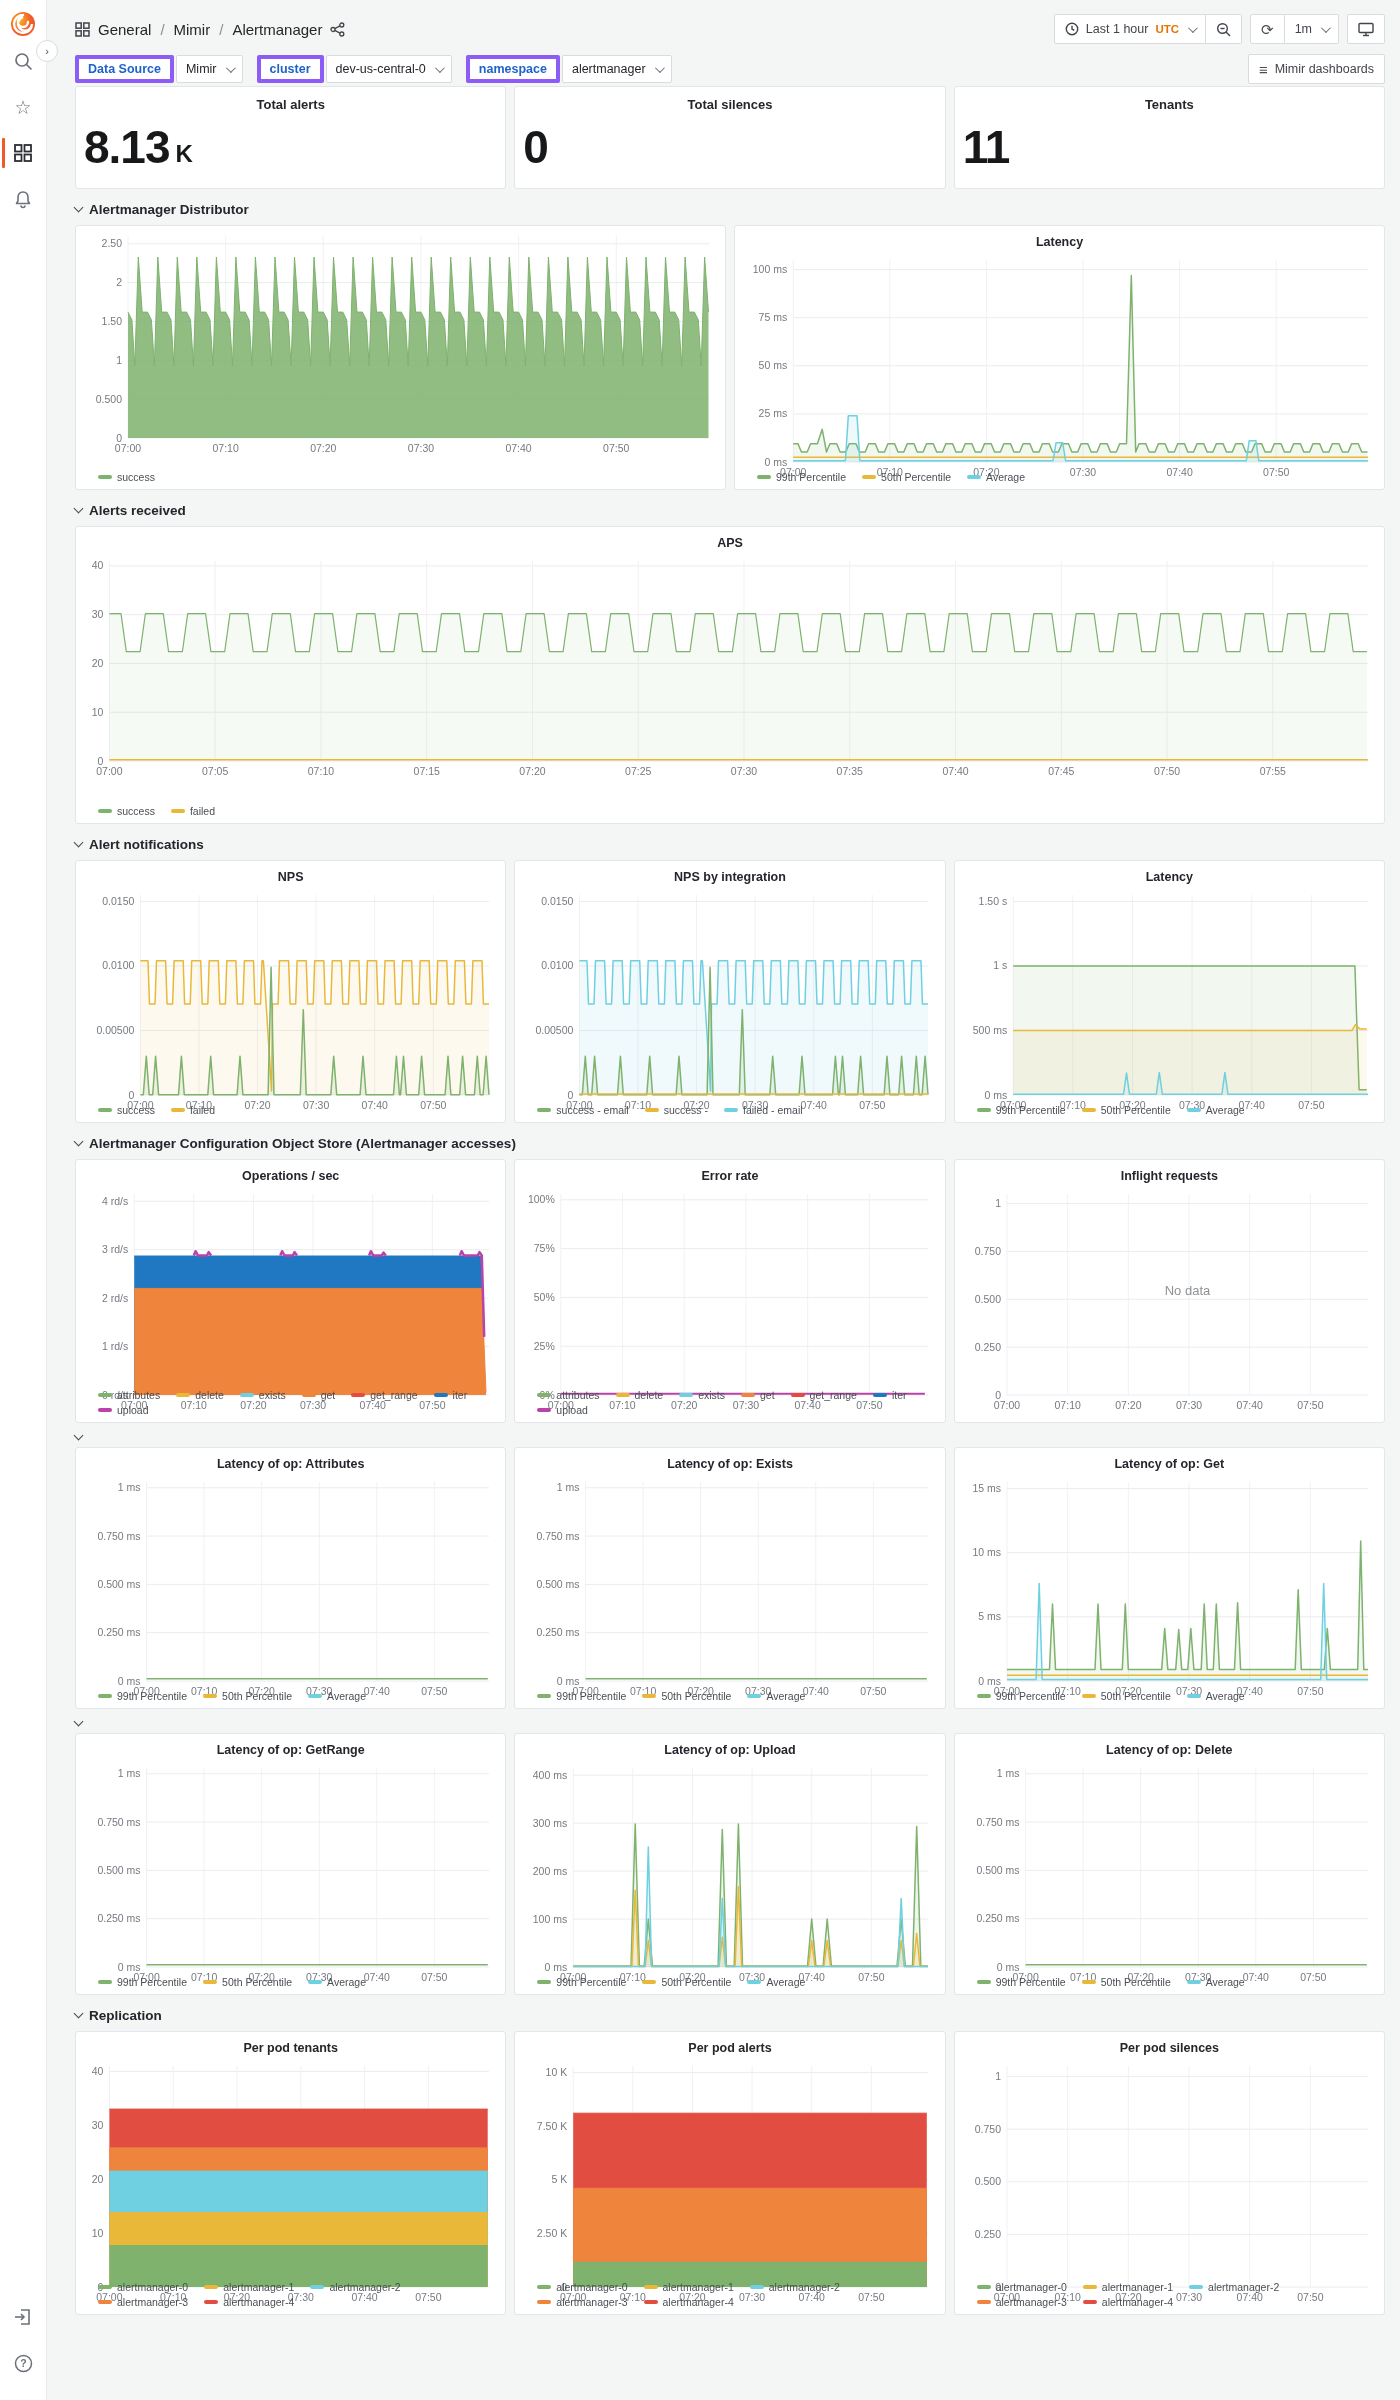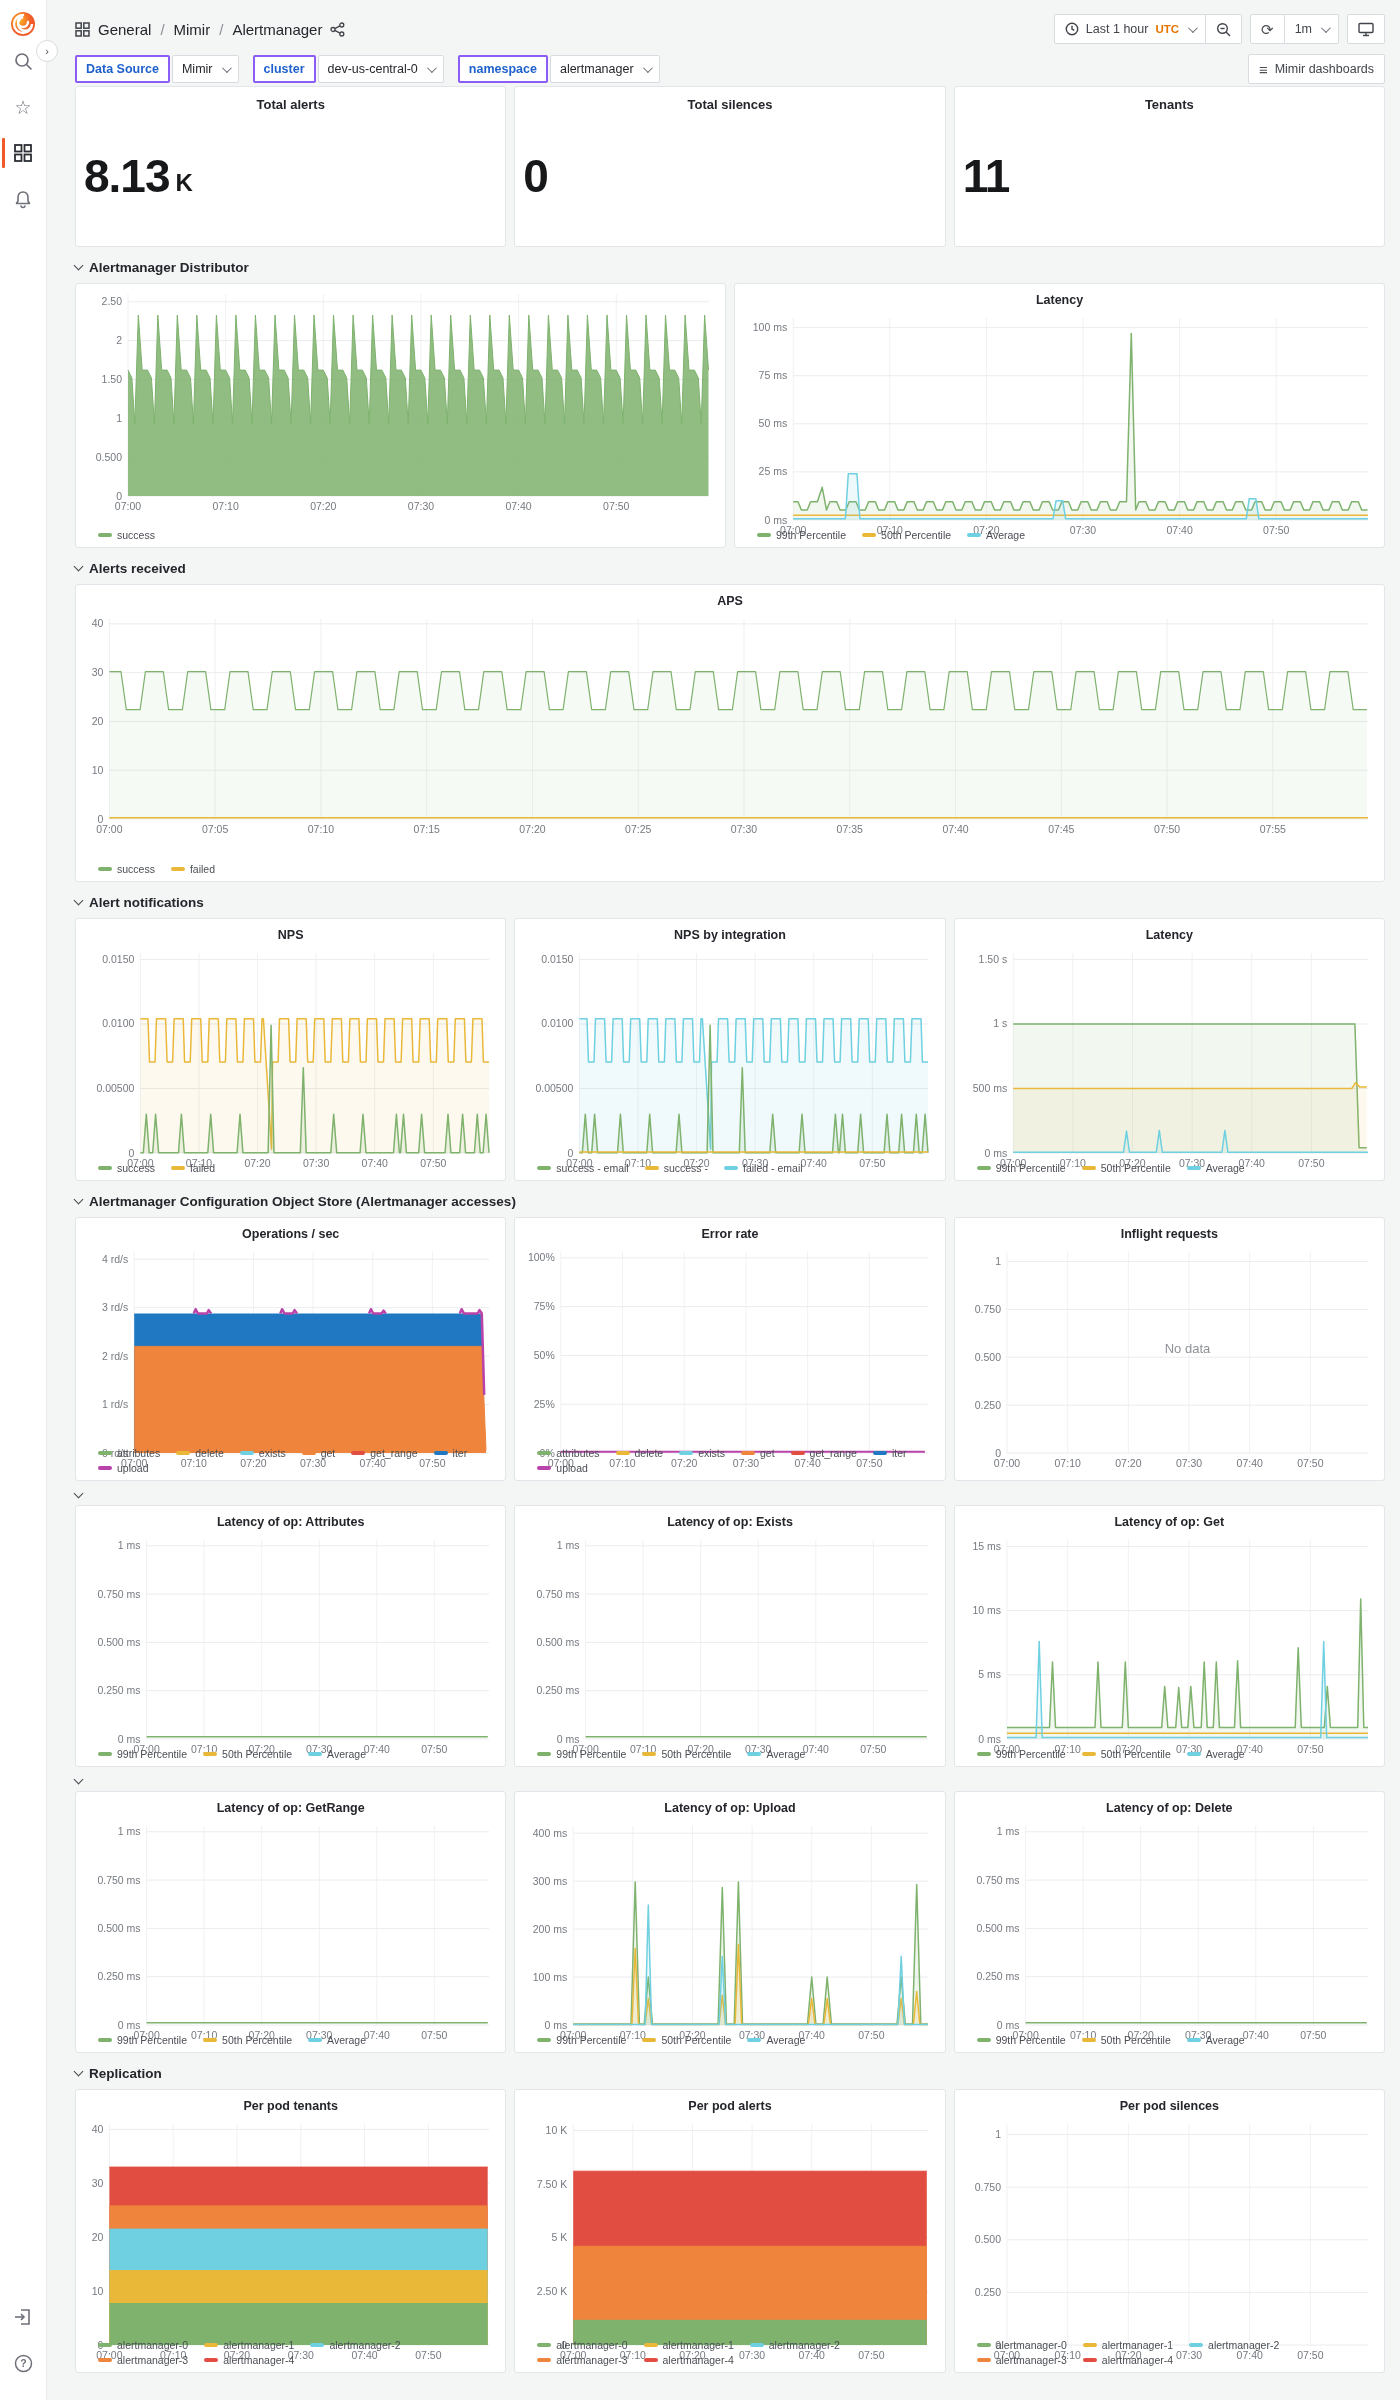--- a/index.html
+++ b/index.html
@@ -32,21 +32,21 @@
   .btn-group .btn:first-child { border-radius:2px 0 0 2px; }
   .btn-group .btn + .btn { border-left:none; border-radius:0 2px 2px 0; }
   .utc { color:#e87400; font-weight:700; font-size:11.5px; }
   .caret { display:inline-block; width:7px; height:7px; border-right:1.5px solid #6e7079;
            border-bottom:1.5px solid #6e7079; transform:rotate(45deg) translateY(-2px); margin-left:2px; }
   .glyph { font-size:15px; color:#4a4e54; line-height:1; }
 
   .subnav { margin-top:2px; height:34px; display:flex; align-items:center; justify-content:space-between; }
   .vars { display:flex; gap:14px; }
   .var-group { display:flex; gap:2px; }
-  .var-label { background:#fff; border:2px solid #8b5cf6; border-radius:2px; height:28px; display:flex;
+  .var-label { background:#fff; border:4px solid #8b5cf6; border-radius:2px; height:28px; display:flex;
                align-items:center; padding:0 9px; font-size:12.5px; color:#1f62cc; font-weight:600; }
   .var-value { background:#fff; border:1px solid #d8dbe0; border-radius:2px; height:28px; display:flex;
                align-items:center; gap:7px; padding:0 9px; font-size:12.5px; color:#24262b; cursor:pointer; }
 
   
   .section-header { margin:13px 0 8px; display:flex; align-items:center; gap:7px; font-size:13.5px;
                     font-weight:700; color:#23262b; cursor:pointer; }
   .chev { display:inline-block; width:7px; height:7px; border-right:1.6px solid #45484e;
           border-bottom:1.6px solid #45484e; transform:rotate(45deg); margin-top:-4px; }
   .grid { display:grid; gap:8px; }
@@ -55,21 +55,21 @@
   .panel { background:#fff; border:1px solid #e2e5e9; border-radius:3px; display:flex; flex-direction:column;
            padding:4px 8px 6px; overflow:hidden; }
   .ptitle { text-align:center; font-size:12.5px; font-weight:700; color:#24262b; height:24px; line-height:24px;
             flex:0 0 auto; cursor:pointer; }
   .plot { flex:1 1 auto; min-height:0; }
   .legend { flex:0 0 auto; display:flex; flex-wrap:wrap; column-gap:16px; row-gap:3px; padding:2px 6px 0 14px;
             font-size:10.5px; color:#4a4e54; }
   .legend .li { display:flex; align-items:center; gap:5px; cursor:pointer; }
   .legend .sw { width:14px; height:4px; border-radius:2px; display:inline-block; }
 
-  .h-stats { height:161px; }
+  .h-stats { height:103px; }
   .h-dist  { height:265px; }
   .h-full  { height:298px; }
   .h-not   { height:263px; }
   .h-obj   { height:264px; }
   .h-lat   { height:262px; }
   .h-repl  { height:284px; }
 
   .stat-panel { align-items:stretch; }
   .stat-title { text-align:center; font-size:13px; font-weight:600; color:#24262b; padding-top:6px; }
   .stat-value { flex:1; display:flex; align-items:center; gap:6px; }

